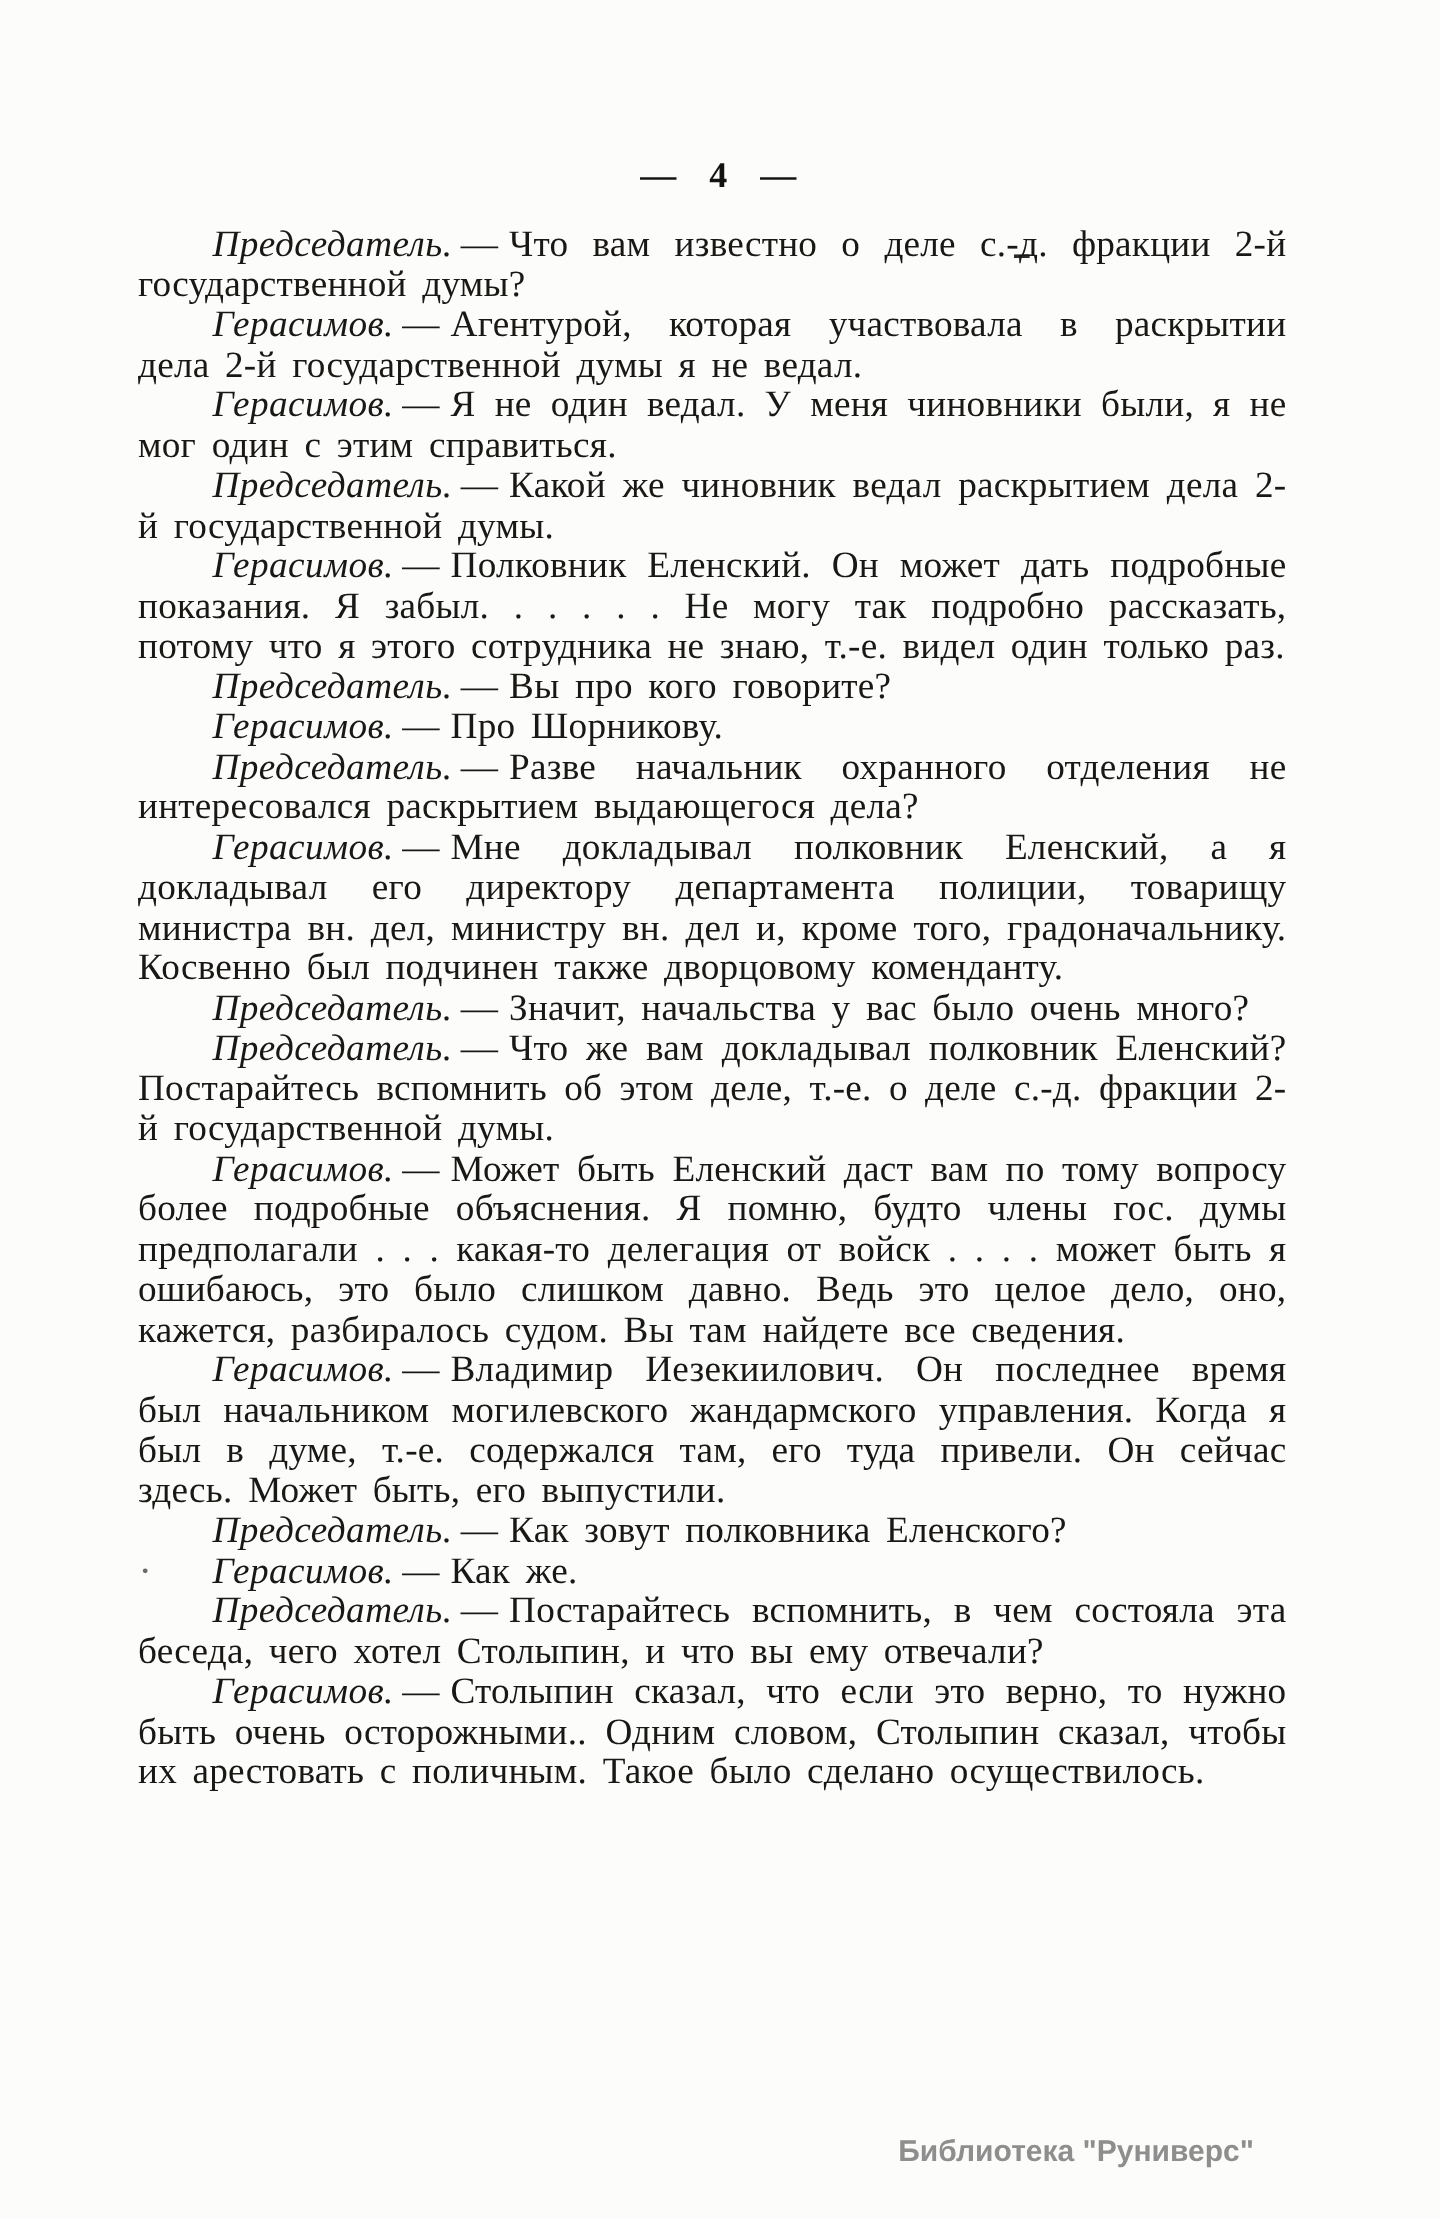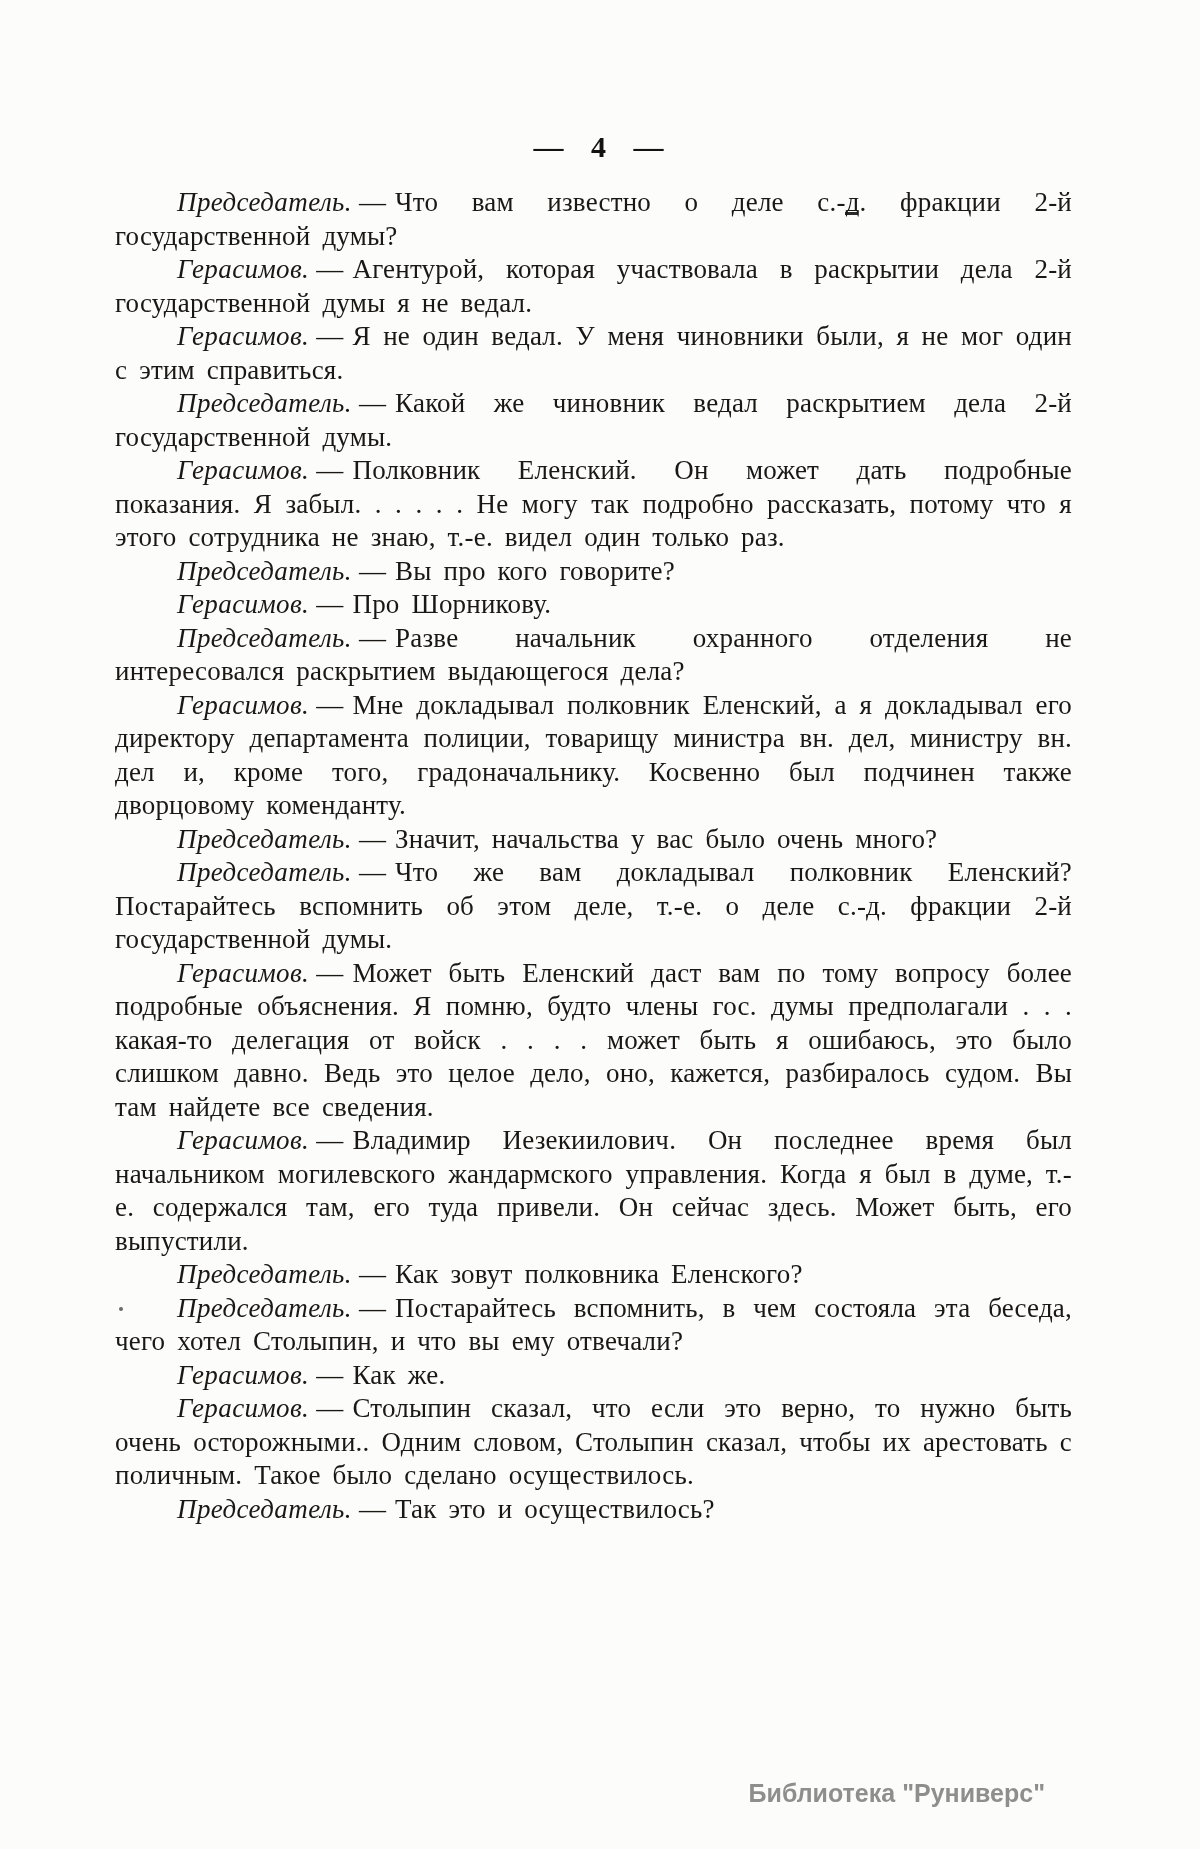--- a/index.html
+++ b/index.html
@@ -23,21 +23,21 @@
     letter-spacing: 3px;
     word-spacing: 14px;
     color: #141210;
   }
   .text-block {
     position: absolute;
     top: 186px;
     left: 115px;
     width: 957px;
     text-align: justify;
-    font-size: 27px;
+    font-size: 31px;
     line-height: 33.5px;
     word-spacing: 5px;
     letter-spacing: 0.2px;
   }
   .para {
     margin: 0;
     text-indent: 62px;
   }
   .speaker {
     font-style: italic;
@@ -113,24 +113,23 @@
 
     <p class="para"><span class="speaker">Председатель.</span><span class="dash">—</span><span class="body-text">Что же вам докладывал полковник Еленский? Постарайтесь вспомнить об этом деле, т.-е. о деле с.-д. фракции 2-й государственной думы.</span></p>
 
     <p class="para"><span class="speaker">Герасимов.</span><span class="dash">—</span><span class="body-text">Может быть Еленский даст вам по тому вопросу более подробные объяснения. Я помню, будто члены гос. думы предполагали . . . какая-то делегация от войск . . . . может быть я ошибаюсь, это было слишком давно. Ведь это целое дело, оно, кажется, разбиралось судом. Вы там найдете все сведения.</span></p>
 
     <p class="para"><span class="speaker">Герасимов.</span><span class="dash">—</span><span class="body-text">Владимир Иезекиилович. Он последнее время был начальником могилевского жандармского управления. Когда я был в думе, т.-е. содержался там, его туда привели. Он сейчас здесь. Может быть, его выпустили.</span></p>
 
     <p class="para"><span class="speaker">Председатель.</span><span class="dash">—</span><span class="body-text">Как зовут полковника Еленского?</span></p>
 
 
+    <p class="para"><span class="speaker">Герасимов.</span><span class="dash">—</span><span class="body-text">Как же.</span></p>
+
     <p class="para"><span class="speaker">Председатель.</span><span class="dash">—</span><span class="body-text">Постарайтесь вспомнить, в чем состояла эта беседа, чего хотел Столыпин, и что вы ему отвечали?</span></p>
-
-    <p class="para"><span class="speaker">Герасимов.</span><span class="dash">—</span><span class="body-text">Как же.</span></p>
 
     <p class="para"><span class="speaker">Герасимов.</span><span class="dash">—</span><span class="body-text">Столыпин сказал, что если это верно, то нужно быть очень осторожными.. Одним словом, Столыпин сказал, чтобы их арестовать с поличным. Такое было сделано осуществилось.</span></p>
 
-    <p class="para"><span class="speaker">Председатель.</span><span class="dash">—</span><span class="body-text">Так это и осуществилось?</span></p>
   </main>
 
   <div class="watermark">Библиотека "Руниверс"</div>
 
 </div>
 
 </body></html>

